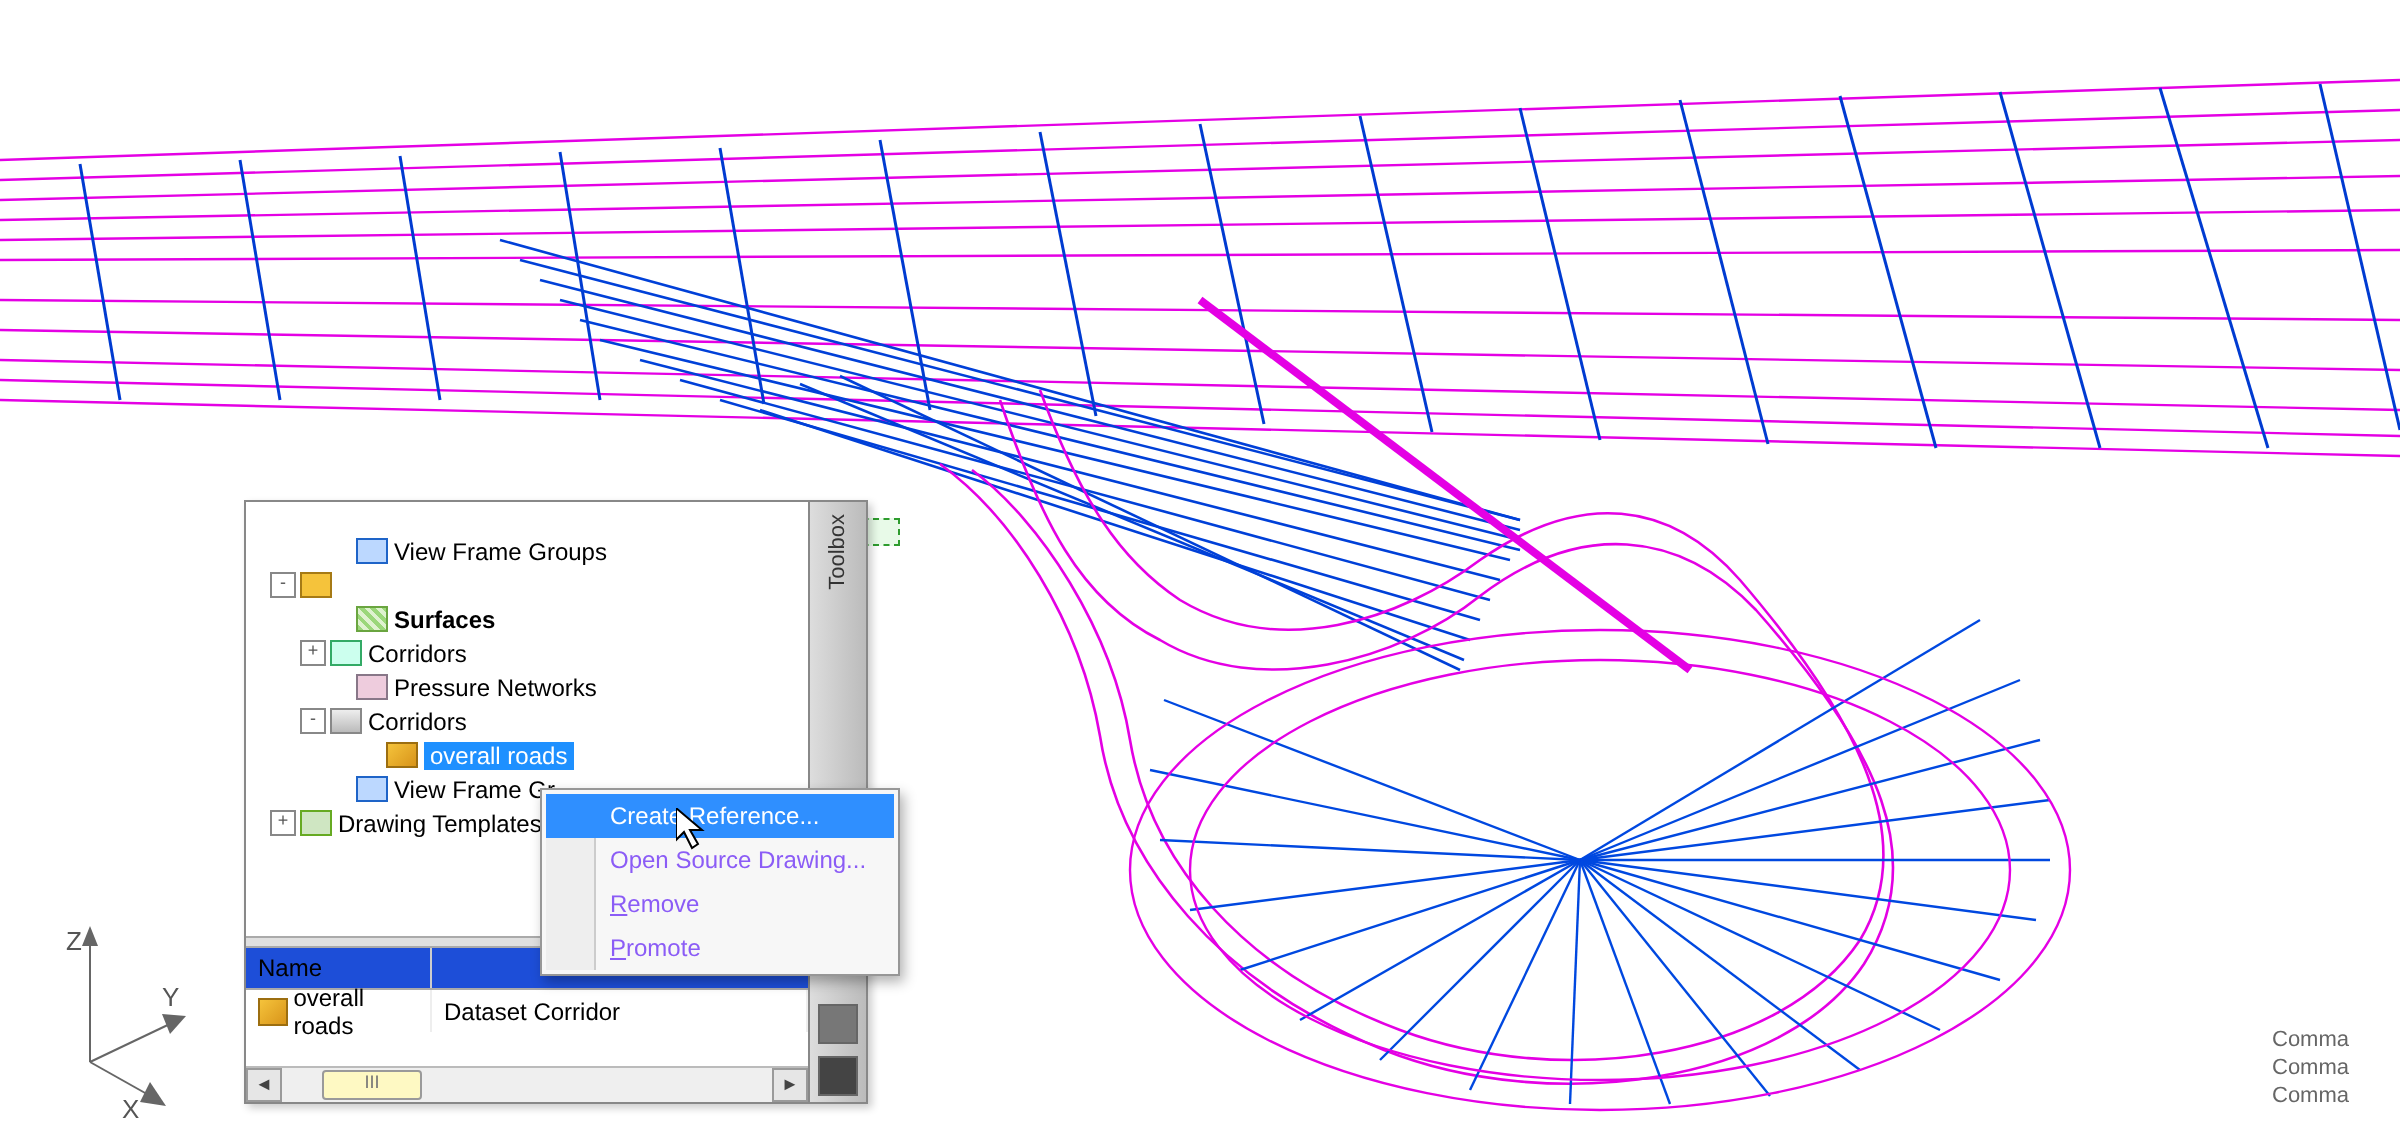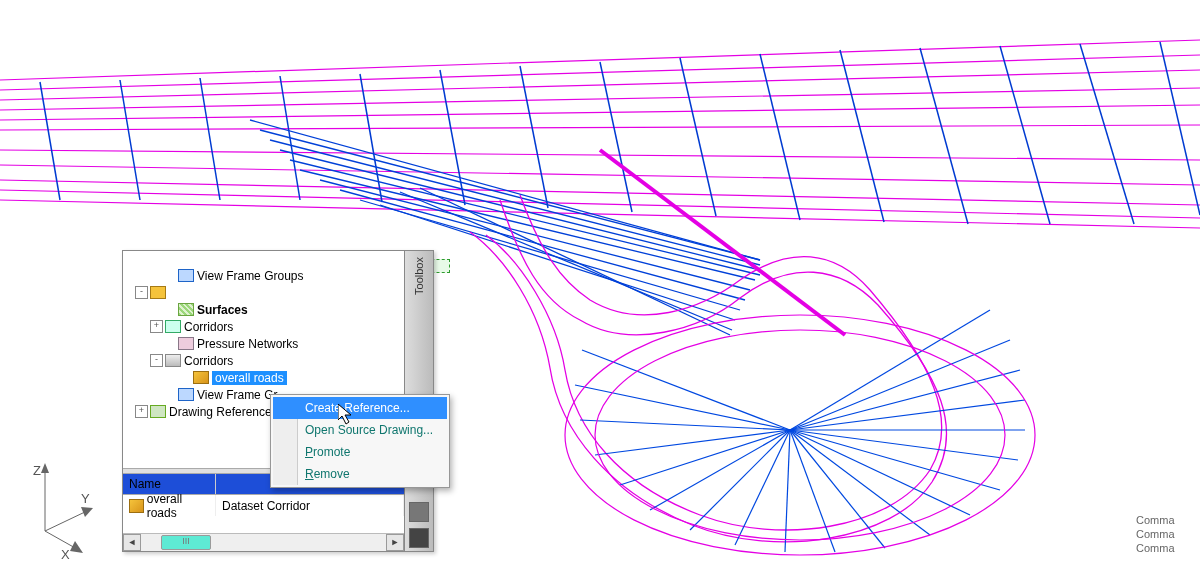--- a/index.html
+++ b/index.html
@@ -152,21 +152,21 @@
     height: 17px;
     background: #efefef;
     border-top: 1px solid #bbb;
     display: flex;
     align-items: center;
   }
   .h-scroll .thumb {
     margin-left: 20px;
     height: 13px;
     width: 48px;
-    background: #5eead4;
+    background: #fef9c3;
     border: 1px solid #9a9a9a;
     border-radius: 2px;
   }
   .h-scroll .arrow {
     width: 16px;
     height: 15px;
     border: 1px solid #9a9a9a;
     background: #e6e6e6;
     text-align: center;
     font-size: 9px;
@@ -191,21 +191,21 @@
     left: 2px;
     top: 2px;
     bottom: 2px;
     width: 24px;
     background: #eee;
     border-right: 1px solid #ccc;
   }
   .context .item {
     position: relative;
     padding: 4px 8px 4px 32px;
-    color: #0f766e;
+    color: #8b5cf6;
   }
   .context .item.hi {
     background: #2f8fff;
     color: #fff;
   }
   .context .item .mnemonic { text-decoration: underline; }
 
   .cursor {
     position: absolute;
     left: 338px;
@@ -411,21 +411,21 @@
           <span class="icon">
             <span class="ic-vfg"></span>
           </span>
           <span>View Frame Gr</span>
         </div>
         <div class="tree-row" style="padding-left: 10px;">
           <span class="exp">+</span>
           <span class="icon">
             <span class="ic-tmpl"></span>
           </span>
-          <span>Drawing Reference</span>
+          <span>Drawing Templates</span>
         </div>
       </div>
     <div class="splitter"></div>
     <div class="grid-head">
       <div style="width:80px">Name</div>
     </div>
     <div class="grid-body">
       <div class="grid-row">
         <div style="width:80px">
           <span class="cell-icon"></span>
@@ -448,22 +448,22 @@
     <div style="flex:1"></div>
     <div class="tool-btn" style="background:#777"></div>
     <div class="tool-btn" style="background:#444"></div>
   </div>
 </div>
 
 <div class="context" id="ctx">
   <div class="strip"></div>
 <div class="item hi">Create Reference...</div>
     <div class="item">Open Source Drawing...</div>
+    <div class="item"><span class="mnemonic">R</span>emove</div>
     <div class="item"><span class="mnemonic">P</span>romote</div>
-    <div class="item"><span class="mnemonic">R</span>emove</div>
   </div>
 
 <svg class="cursor" width="20" height="22">
   <polygon points="0,0 0,16 4,12 8,20 11,18 7,11 13,11" fill="#fff" stroke="#000" stroke-width="1"></polygon>
 </svg>
 
 <div class="cmd-echo">
   <div>Comma</div>
   <div>Comma</div>
   <div>Comma</div>

